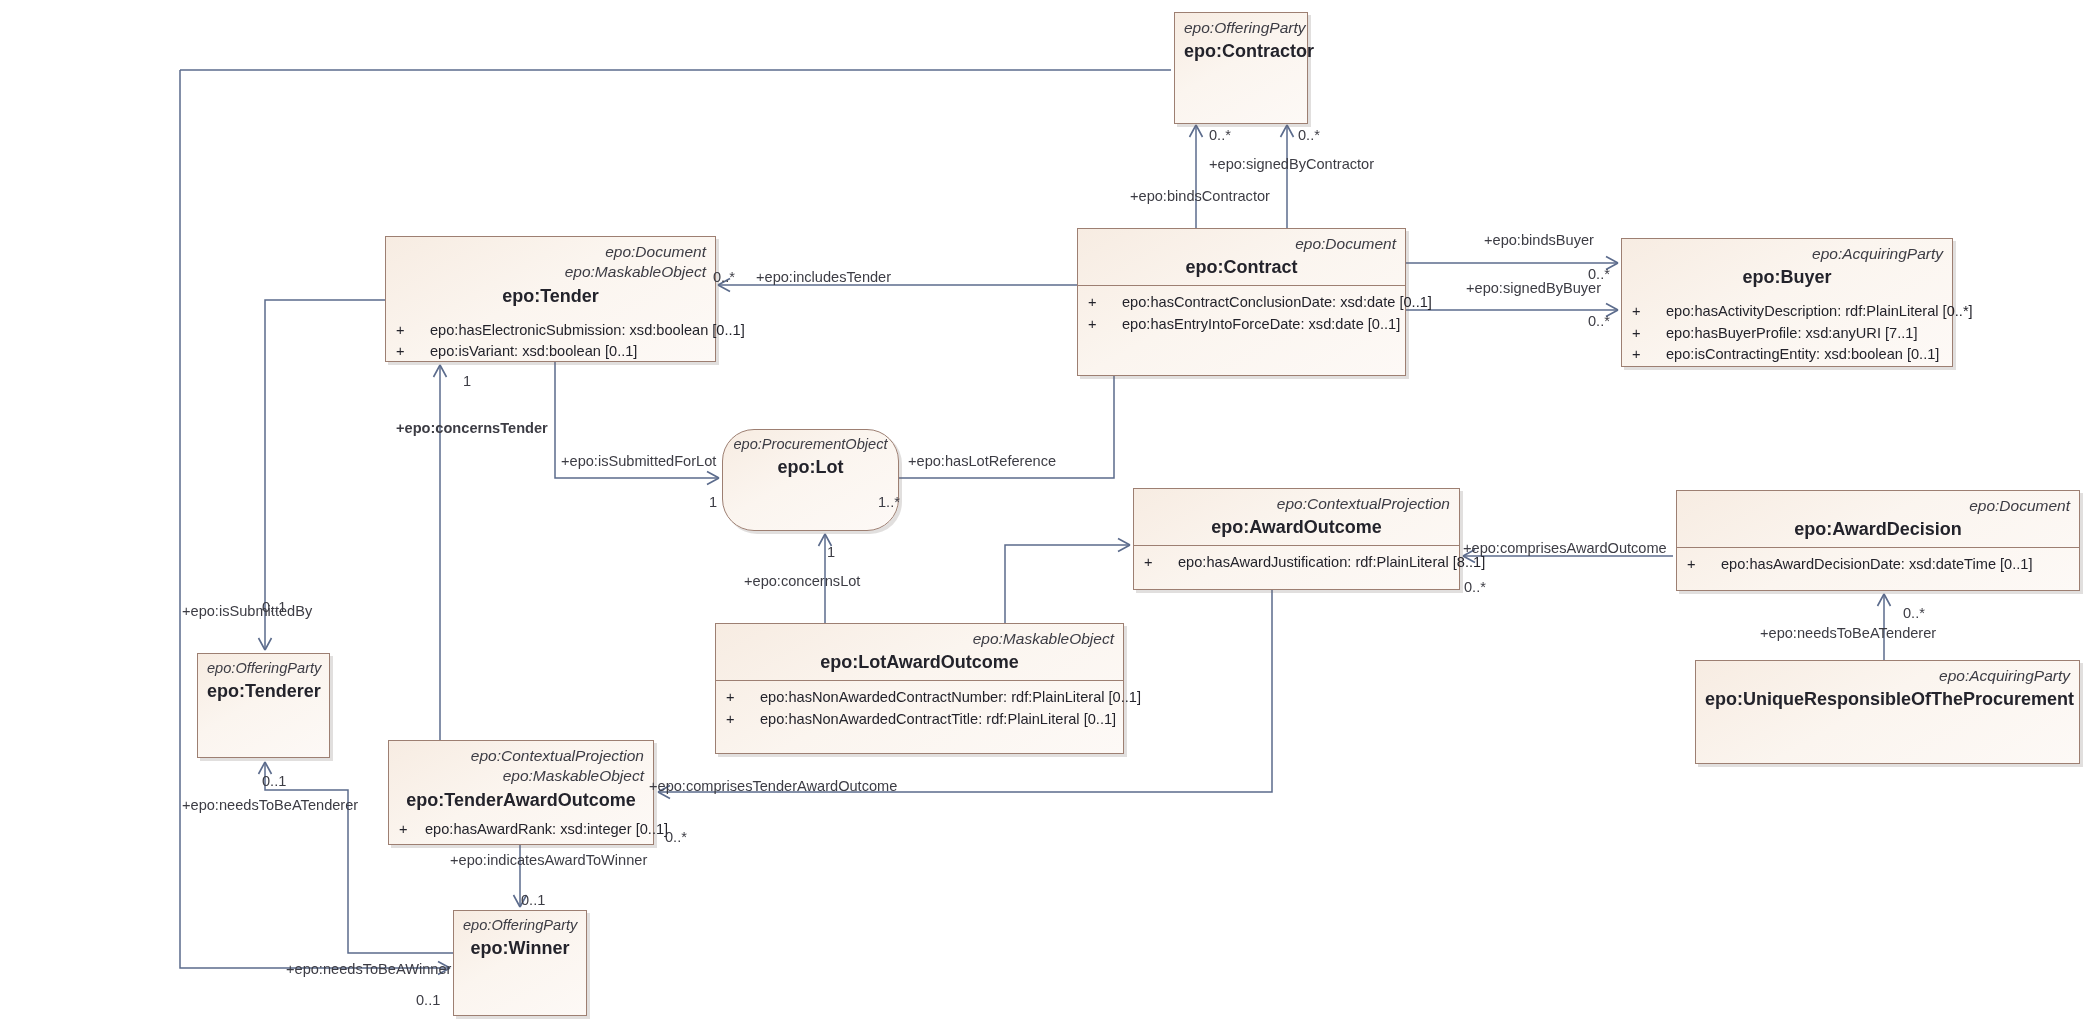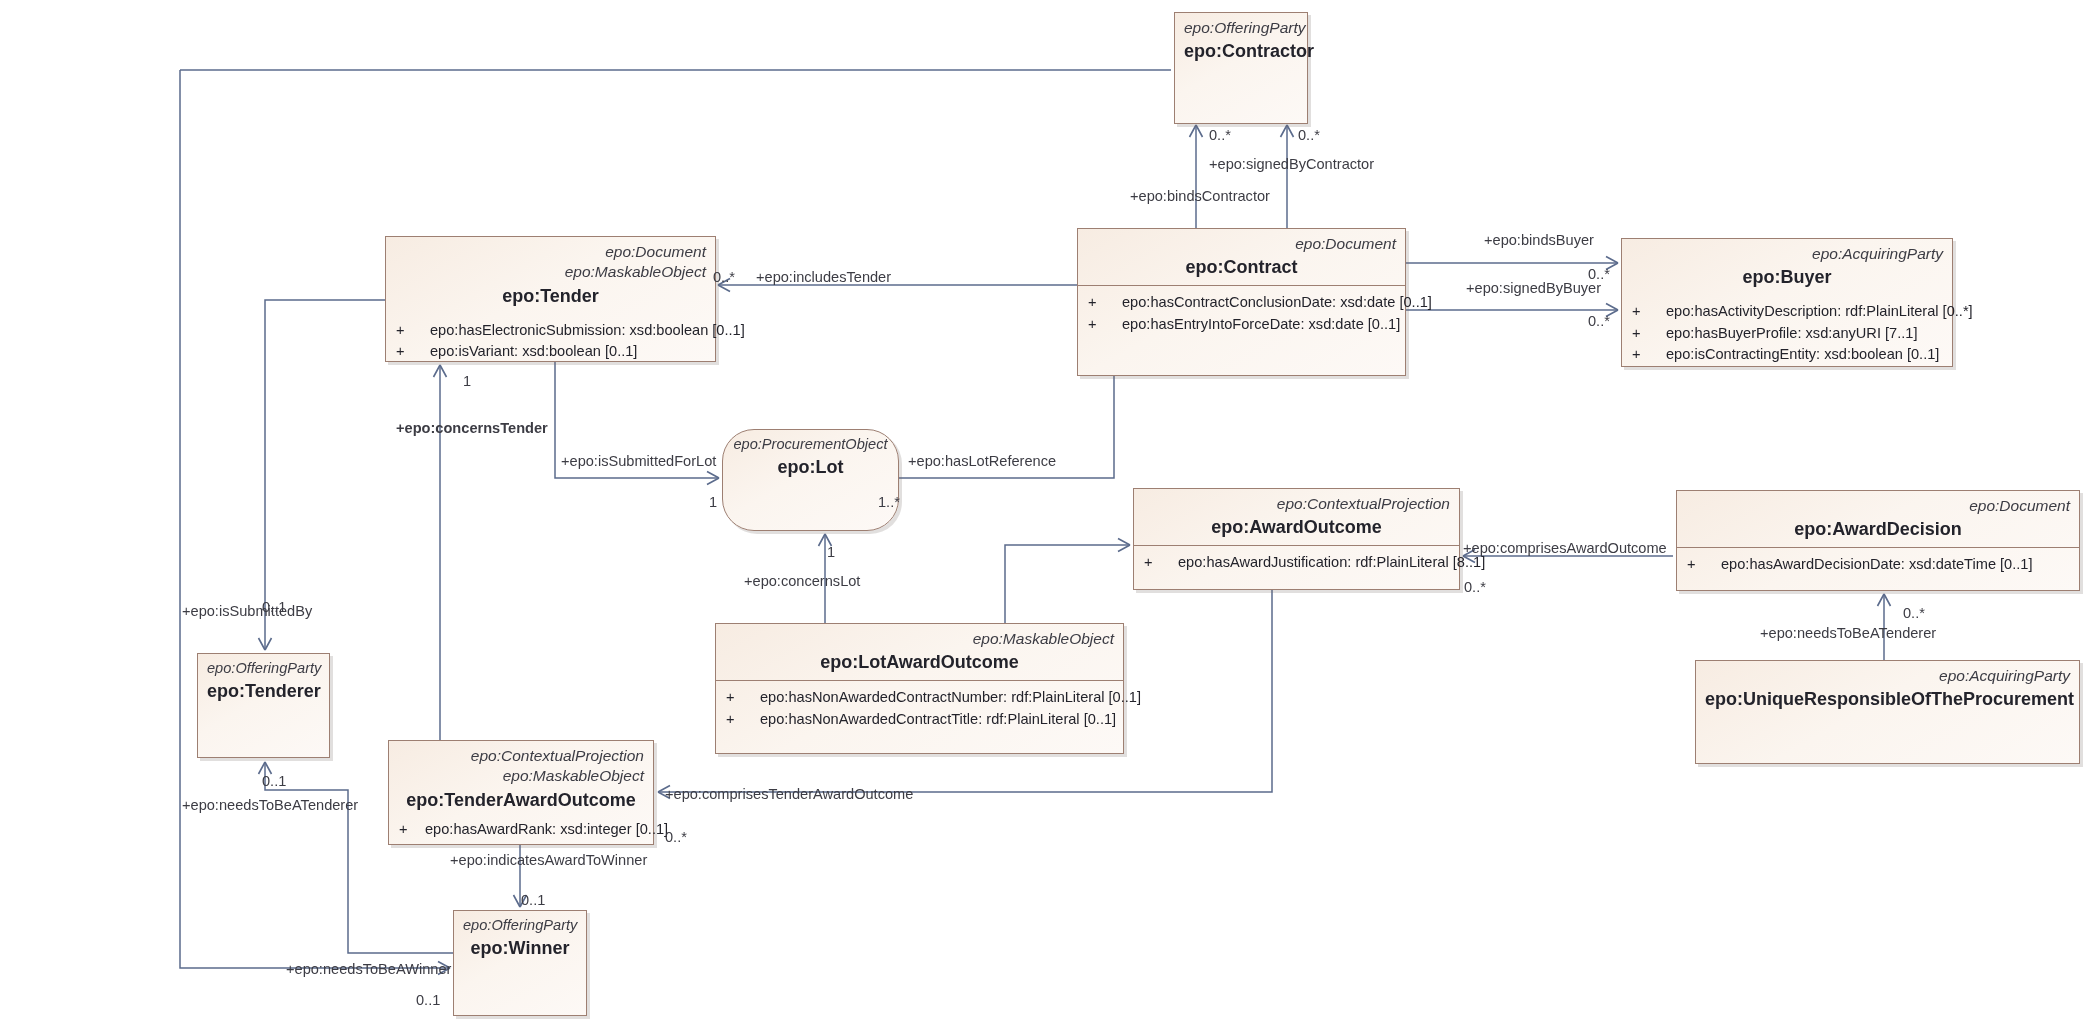--- a/index.html
+++ b/index.html
@@ -309,21 +309,21 @@
   <div class="edge-label" style="left:756px; top:270px;text-align:center;">+epo:includesTender</div>
   <div class="edge-label" style="left:1484px; top:233px;">+epo:bindsBuyer</div>
   <div class="edge-label" style="left:1466px; top:281px;">+epo:signedByBuyer</div>
   <div class="edge-label" style="left:396px; top:421px;font-weight:bold;">+epo:concernsTender</div>
   <div class="edge-label" style="left:561px; top:454px;">+epo:isSubmittedForLot</div>
   <div class="edge-label" style="left:888px; top:454px;margin-left:20px;">+epo:hasLotReference</div>
   <div class="edge-label" style="left:1463px; top:541px;">+epo:comprisesAwardOutcome</div>
   <div class="edge-label" style="left:744px; top:574px;">+epo:concernsLot</div>
   <div class="edge-label" style="left:1760px; top:626px;">+epo:needsToBeATenderer</div>
   <div class="edge-label" style="left:182px; top:604px;">+epo:isSubmittedBy</div>
-  <div class="edge-label" style="left:665px; top:779px;margin-top:8px;">+epo:comprisesTenderAwardOutcome</div>
+  <div class="edge-label" style="left:649px; top:779px;">+epo:comprisesTenderAwardOutcome</div>
   <div class="edge-label" style="left:182px; top:798px;">+epo:needsToBeATenderer</div>
   <div class="edge-label" style="left:450px; top:853px;">+epo:indicatesAwardToWinner</div>
   <div class="edge-label" style="left:286px; top:962px;">+epo:needsToBeAWinner</div>
 
   <div class="mult-label" style="left:1209px; top:128px;">0..*</div>
   <div class="mult-label" style="left:1298px; top:128px;">0..*</div>
   <div class="mult-label" style="left:713px; top:270px;">0..*</div>
   <div class="mult-label" style="left:1588px; top:267px;">0..*</div>
   <div class="mult-label" style="left:1588px; top:314px;">0..*</div>
   <div class="mult-label" style="left:463px; top:374px;">1</div>

